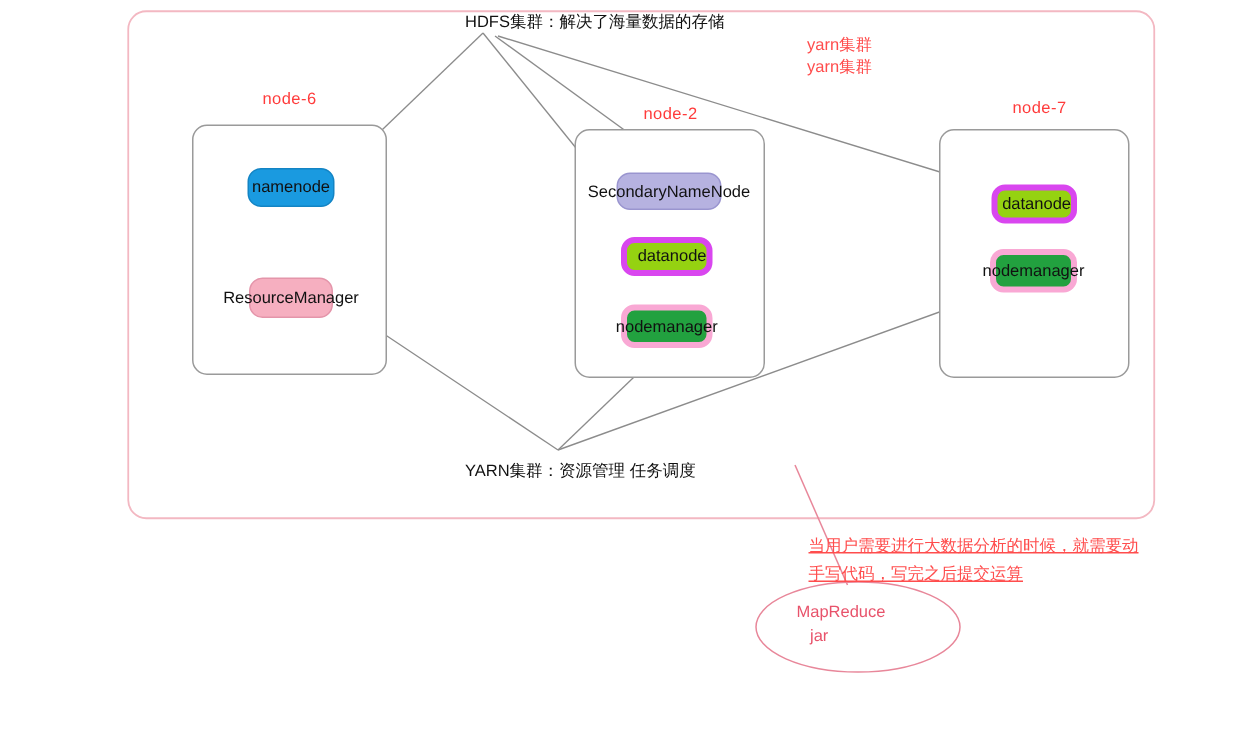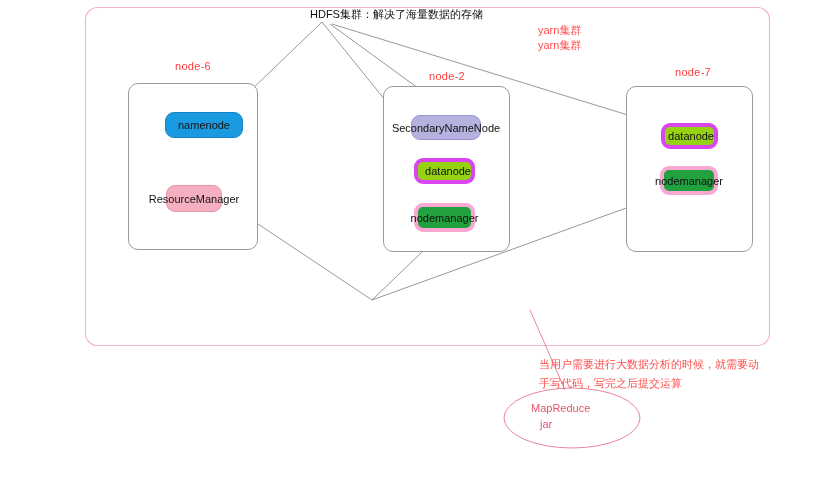--- a/index.html
+++ b/index.html
@@ -65,32 +65,33 @@
       <line x1="372" y1="300" x2="447" y2="228"></line>
       <line x1="372" y1="300" x2="676" y2="190"></line>
     </g>
 
     <line x1="530" y1="310" x2="565" y2="390" stroke="#e8879a" stroke-width="1" fill="none"></line>
     <ellipse cx="572" cy="418" rx="68" ry="30" fill="none" stroke="#e8879a" stroke-width="1"></ellipse>
   </svg>
 
   <div class="hub-label" style="left:310px;top:7px;">HDFS集群：解决了海量数据的存储</div>
 
+  <div class="hub-label" style="left:310px;top:306px;">YARN集群：资源管理  任务调度</div>
 
   <div class="red-note" style="left:538px;top:20px;">yarn集群</div>
   <div class="red-note" style="left:538px;top:35px;">yarn集群</div>
 
-  <div class="red-note wrap" style="left:539px;top:355px;">当用户需要进行大数据分析的时候，就需要动手写代码，写完之后提交运算</div>
+  <div class="red-note wrap" style="left:539px;top:355px;text-decoration:underline;">当用户需要进行大数据分析的时候，就需要动手写代码，写完之后提交运算</div>
 
   <div class="ellipse-label" style="left:531px;top:400px;text-align:center;">MapReduce</div>
   <div class="ellipse-label" style="left:540px;top:416px;">jar</div>
 
   <div class="node-title" style="left:158px;top:60px;width:70px;">node-6</div>
   <div class="node-box" style="left:128px;top:83px;width:130px;height:167px;"></div>
-  <div class="svc namenode" style="left:165px;top:112px;width:78px;height:26px;">
+  <div class="svc namenode" style="left:165px;top:112px;width:58px;height:26px;">
     <span>namenode</span>
   </div>
   <div class="svc resourcemanager" style="left:166px;top:185px;width:56px;height:27px;">
     <span style="position:absolute;left:50%;transform:translateX(-50%);">ResourceManager</span>
   </div>
 
   <div class="node-title" style="left:412px;top:70px;width:70px;">node-2</div>
   <div class="node-box" style="left:383px;top:86px;width:127px;height:166px;"></div>
   <div class="svc secondary" style="left:411px;top:115px;width:70px;height:25px;">
     <span style="position:absolute;left:50%;transform:translateX(-50%);text-align:center;">SecondaryNameNode</span>

